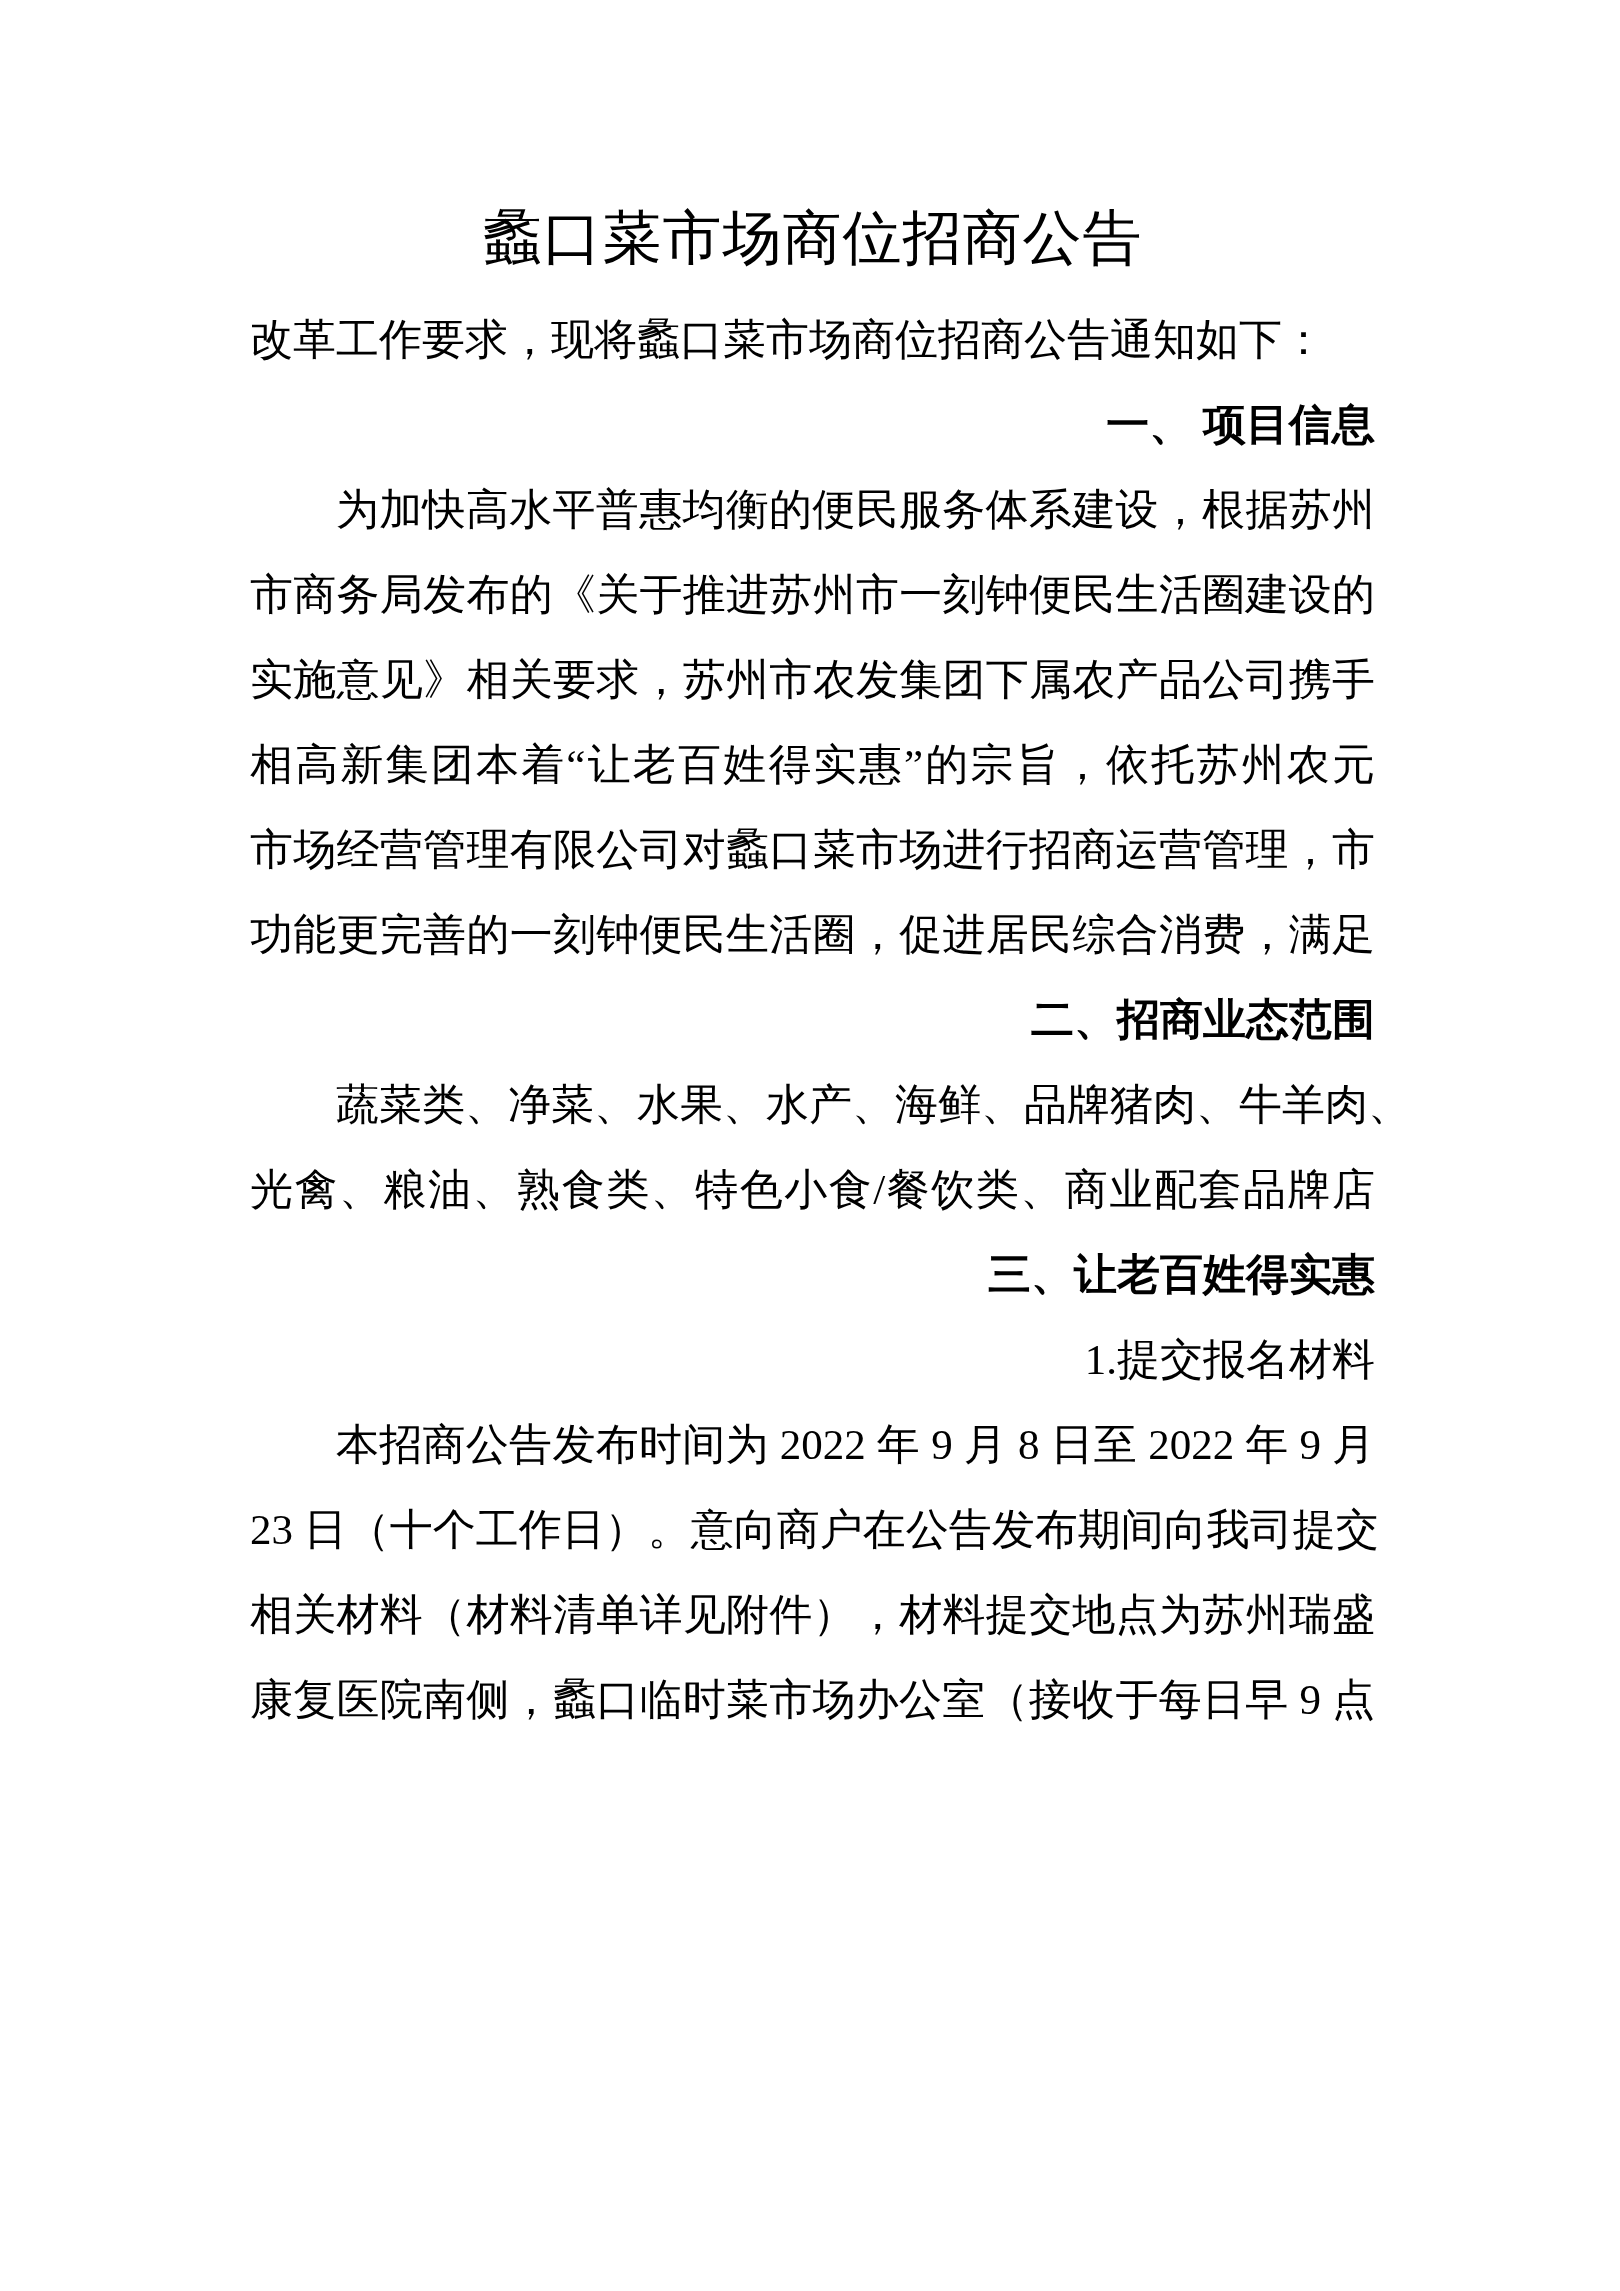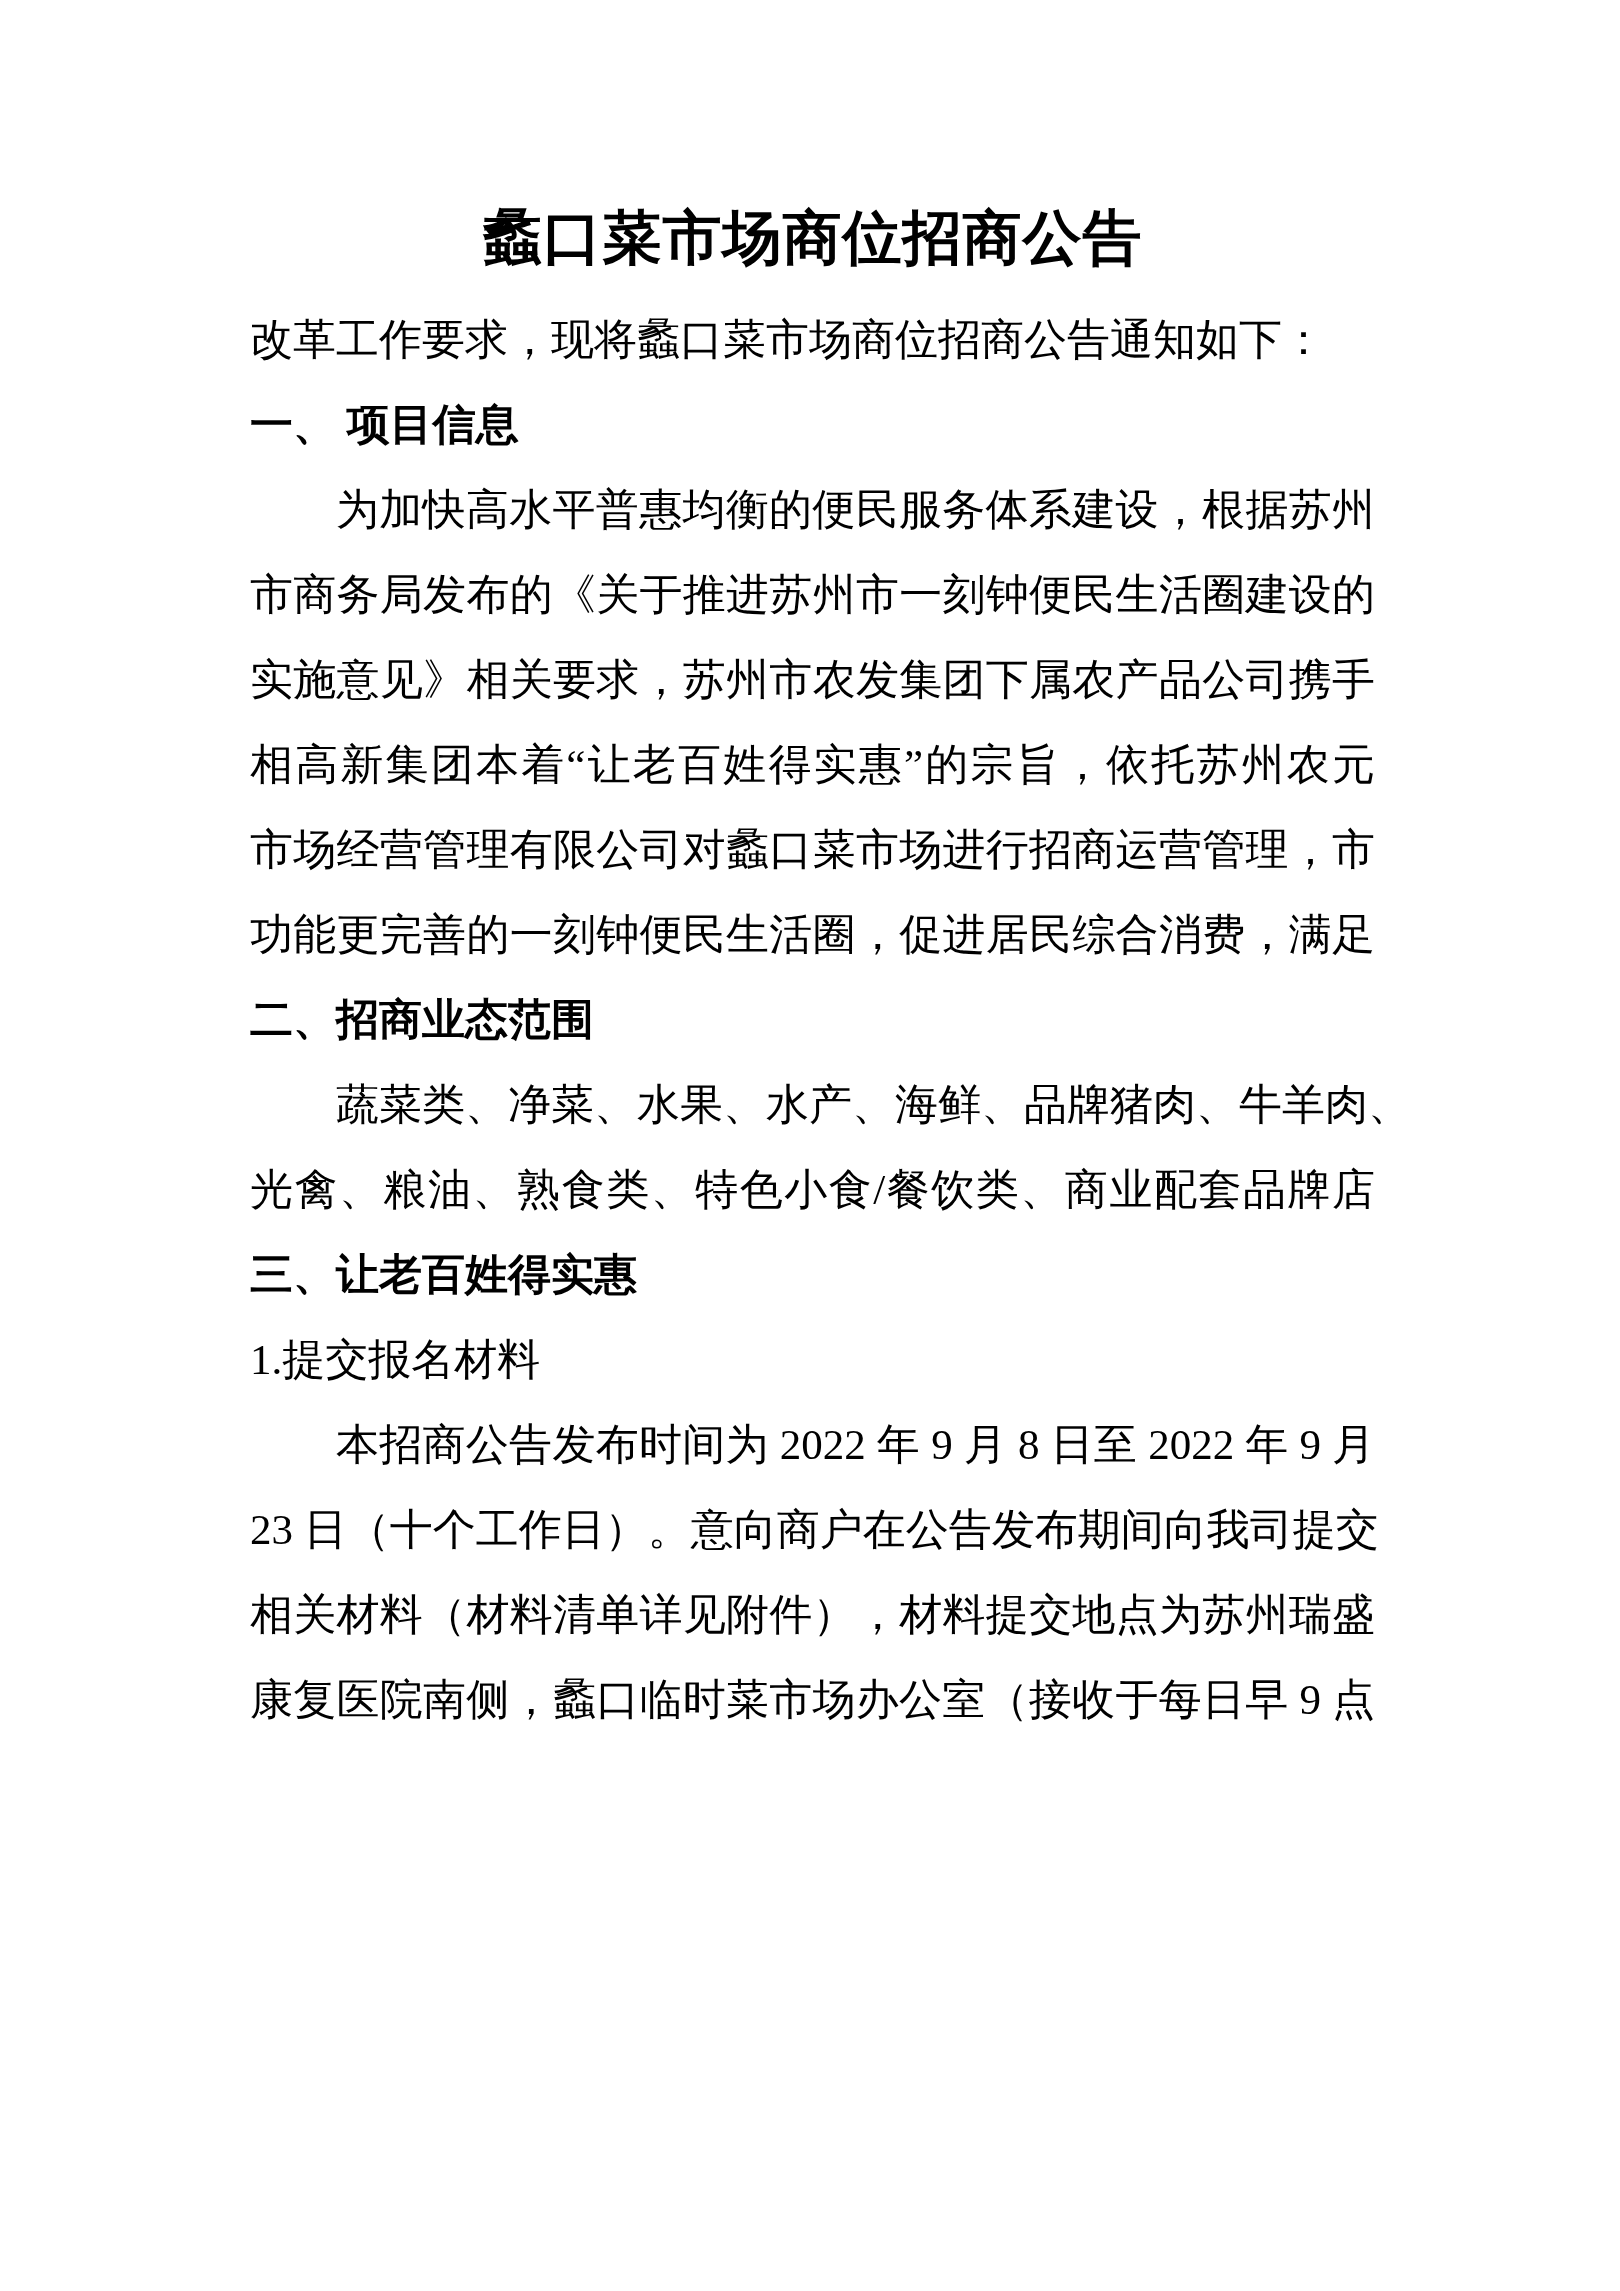--- a/index.html
+++ b/index.html
@@ -19,34 +19,34 @@
   .content {
     position: absolute;
     left: 250px;
     top: 0;
     width: 1125px;
   }
   .doc-title {
     margin: 189px 0 0 0;
     font-size: 59px;
     line-height: 98px;
-    font-weight: 700;
+    font-weight: 400;
     text-align: center;
     letter-spacing: 1px;
     white-space: nowrap;
   }
   .doc-body {
     margin-top: 9.8px;
   }
   .line {
     font-size: 43px;
     line-height: 85px;
     height: 85px;
     white-space: nowrap;
-    text-align: left;
+    text-align: right;
   }
   .line.para-start {
     text-indent: 86px;
     text-align: justify;
     text-align-last: justify;
   }
   .line.para-mid {
     text-align: justify;
     text-align-last: justify;
   }

